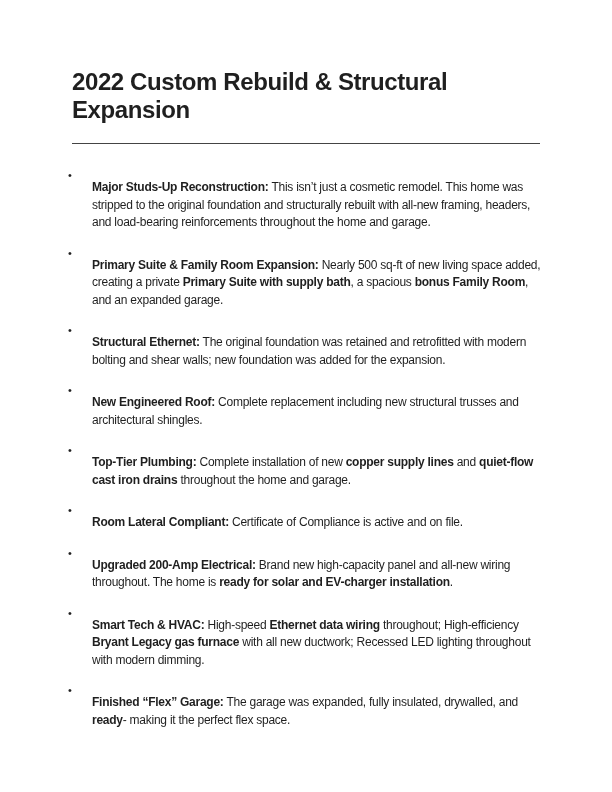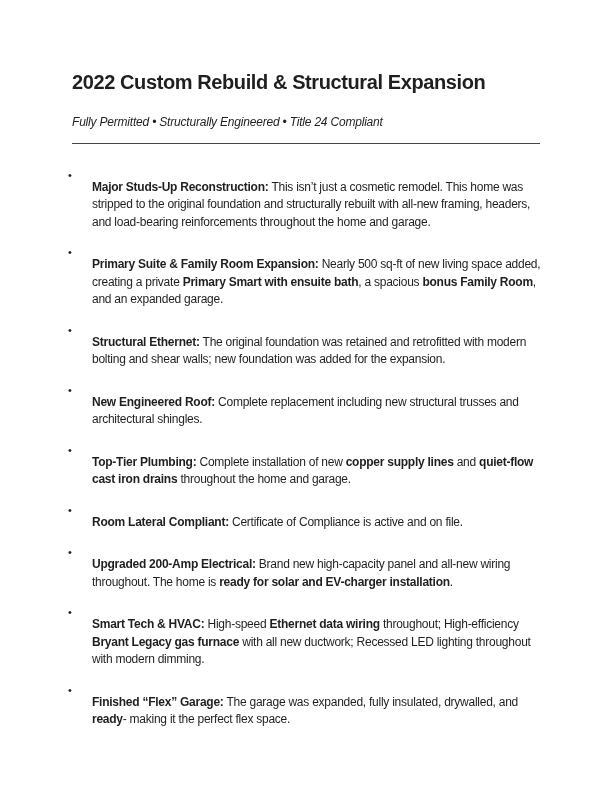--- a/index.html
+++ b/index.html
@@ -14,21 +14,21 @@
     margin: 0 auto;
     background: var(--page-bg, #ffffff);
     color: var(--text-color, #1f1f1f);
     font-family: "Liberation Sans", sans-serif;
     box-sizing: border-box;
     padding: 68px 64px 0 72px;
     overflow: hidden;
   }
   .title {
     margin: 0;
-    font-size: 20px;
+    font-size: 24px;
     font-weight: bold;
     line-height: 28px;
     letter-spacing: -0.4px;
     color: var(--text-color, #1f1f1f);
   }
   .subtitle-block {
     margin-top: 19px;
   }
   .subtitle {
     margin: 0;
@@ -75,33 +75,32 @@
 </style>
 </head>
 <body>
 
 <div class="page" style="--text-color: #1f1f1f; --page-bg: #ffffff; --rule-color: #444444;">
   <h1 class="title">
     <span>2022 Custom Rebuild &amp; Structural Expansion</span><br>
   </h1>
 
   <div class="subtitle-block">
-    <p class="subtitle">Fully Permitted • Structurally Engineered • Title 24 Compliant</p>
   </div>
 
   <hr class="rule">
 
   <div class="bullets" id="bullet-list">
       <div class="bullet-item">
         <span class="bullet-marker">•</span>
         <div class="bullet-text"><b>Major Studs-Up Reconstruction:</b><span> This isn’t just a cosmetic remodel. This home was stripped to the original foundation and structurally rebuilt with all-new framing, headers, and load-bearing reinforcements throughout the home and garage.</span></div>
       </div>
       <div class="bullet-item">
         <span class="bullet-marker">•</span>
-        <div class="bullet-text"><b>Primary Suite &amp; Family Room Expansion:</b><span> Nearly 500 sq-ft of new living space added, creating a private </span><b>Primary Smart with ensuite bath</b><span>, a spacious </span><b>bonus Family Room</b><span>, and an expanded garage.</span></div>
+        <div class="bullet-text"><b>Primary Suite &amp; Family Room Expansion:</b><span> Nearly 500 sq-ft of new living space added, creating a private </span><b>Primary Suite with supply bath</b><span>, a spacious </span><b>bonus Family Room</b><span>, and an expanded garage.</span></div>
       </div>
       <div class="bullet-item">
         <span class="bullet-marker">•</span>
         <div class="bullet-text"><b>Structural Ethernet:</b><span> The original foundation was retained and retrofitted with modern bolting and shear walls; new foundation was added for the expansion.</span></div>
       </div>
       <div class="bullet-item">
         <span class="bullet-marker">•</span>
         <div class="bullet-text"><b>New Engineered Roof:</b><span> Complete replacement including new structural trusses and architectural shingles.</span></div>
       </div>
       <div class="bullet-item">

